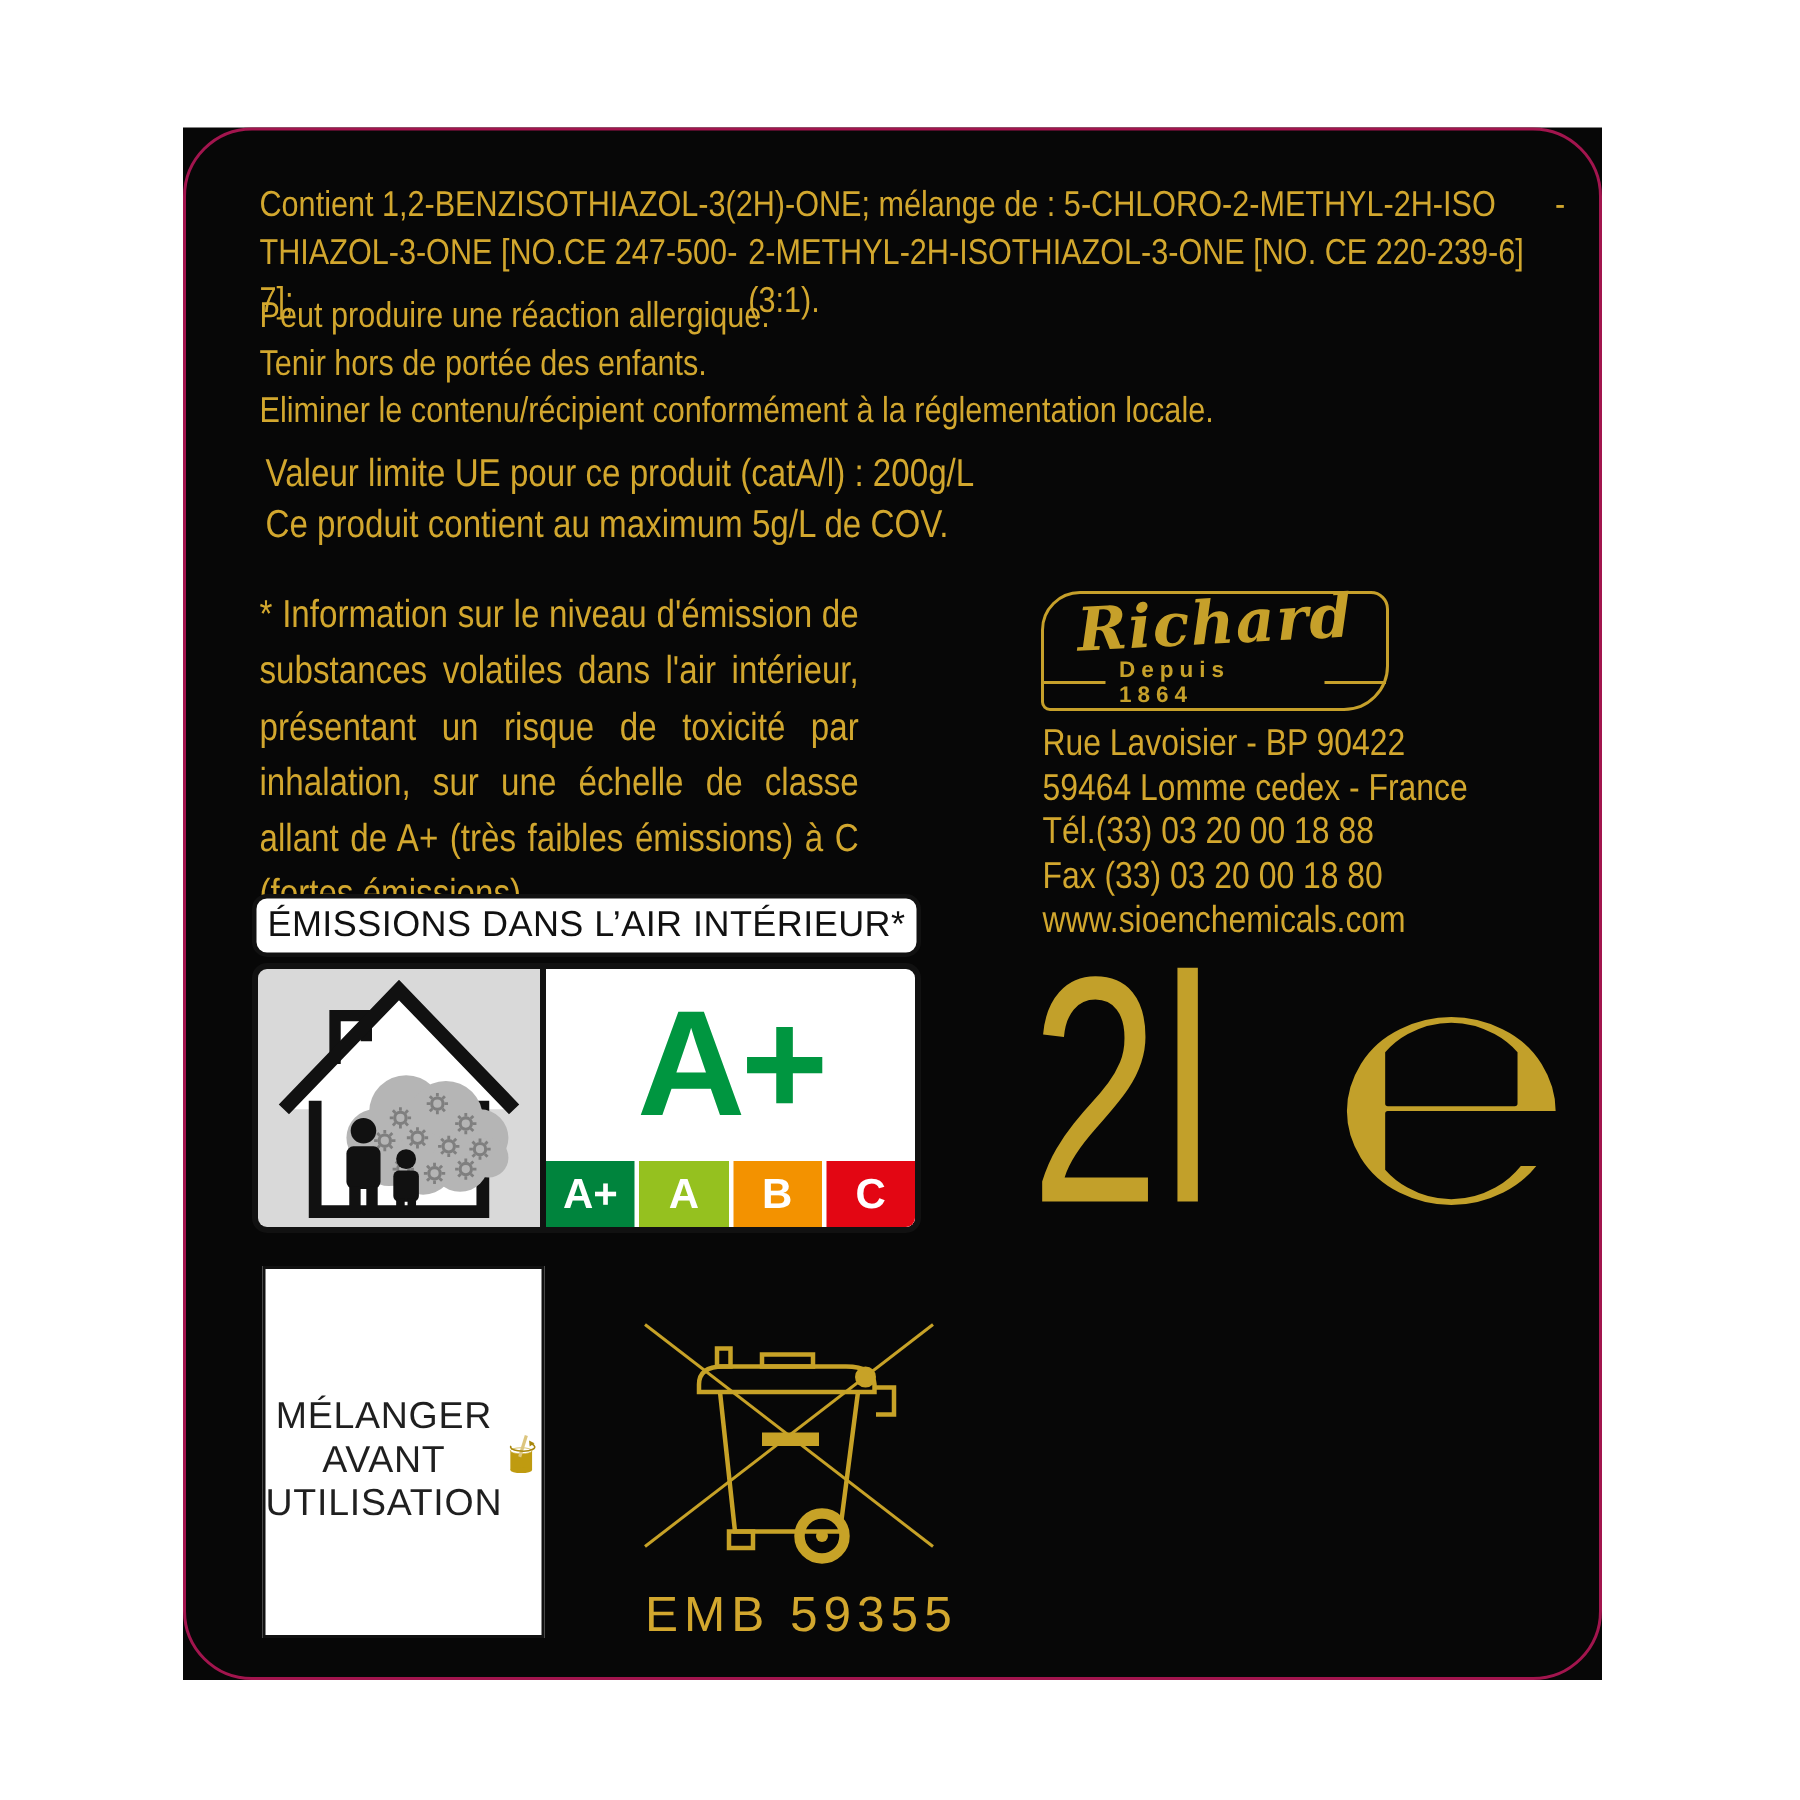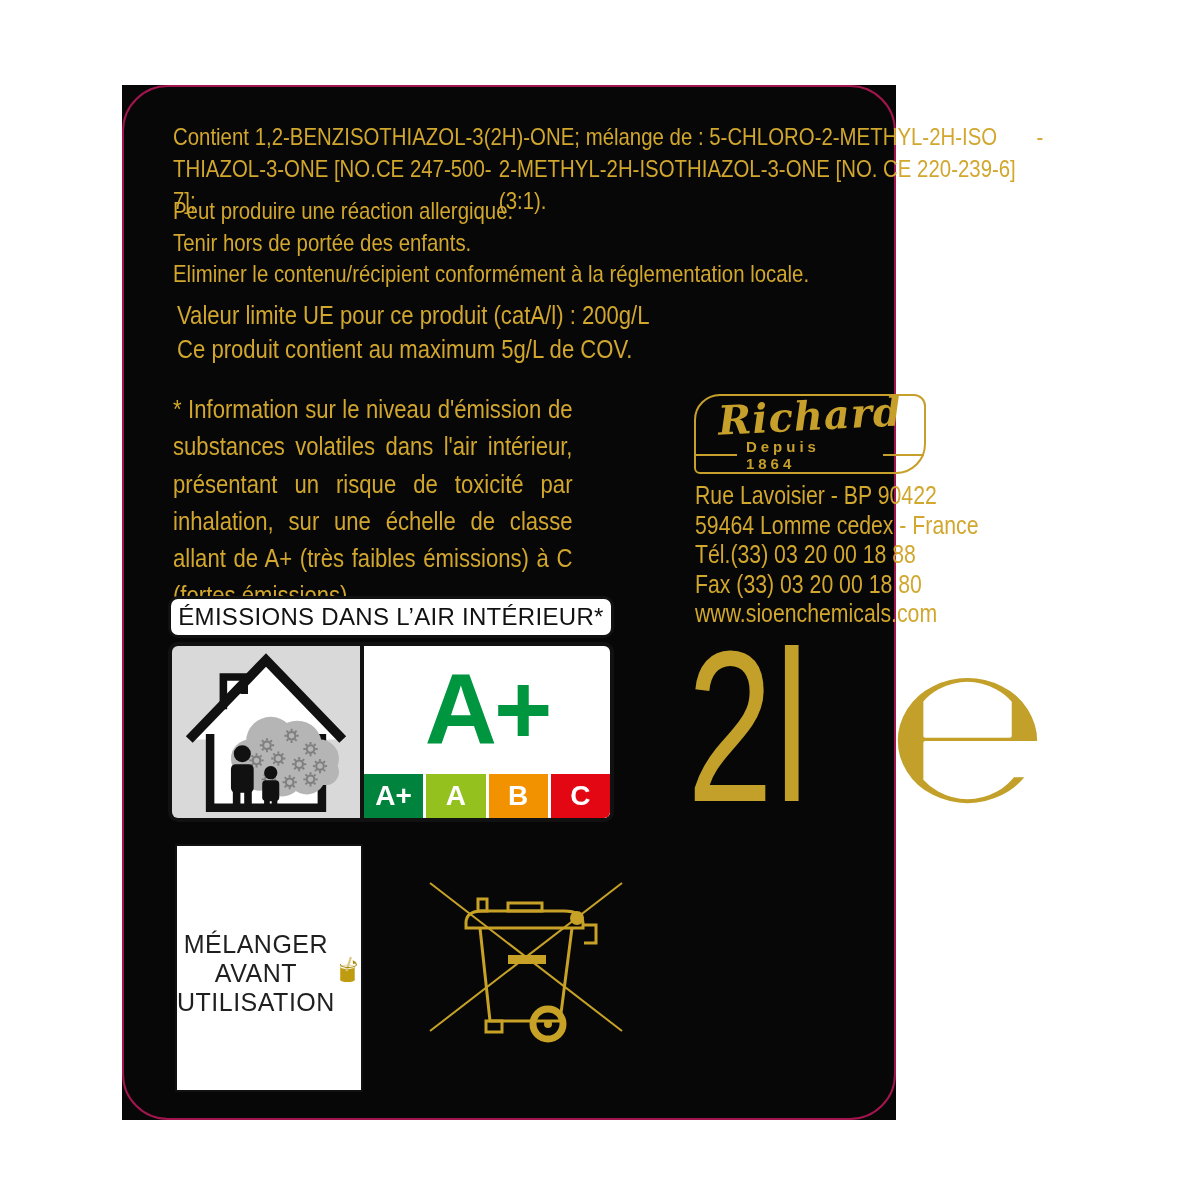--- a/index.html
+++ b/index.html
@@ -1,18 +1,18 @@
 <!DOCTYPE html>
 <html><head>
 <meta charset="utf-8">
 <style>
   html,body{margin:0;padding:0;background:#ffffff;}
   body{width:1200px;height:1200px;position:relative;font-family:"Liberation Sans",sans-serif;overflow:hidden;}
 
-  .label{position:absolute;left:122px;top:85px;width:774px;height:1035px;background:#070707;}
+  .label{position:absolute;left:122px;top:85px;width:946px;height:1035px;background:#070707;}
   .cutline{position:absolute;inset:0;border:2px solid #a2154e;border-radius:46px;pointer-events:none;}
 
   .gold{color:#d2a72e;}
   .cond{transform:scaleX(0.85);transform-origin:0 0;}
 
   .contient{position:absolute;left:51px;top:36px;width:1024px;font-size:24px;line-height:32px;}
   .crow{display:flex;justify-content:space-between;}
 
   .warnings{position:absolute;left:51px;top:110px;width:1024px;font-size:24px;line-height:31.5px;}
   .voc{position:absolute;left:55px;top:213px;width:1024px;font-size:26px;line-height:34px;}
@@ -211,13 +211,14 @@
       <path d="M160 52 h12 v18 h-12" stroke-width="3"></path>
       <path d="M56 55 L66 148 H136 L148 55" stroke-width="3"></path>
       <rect x="62" y="148" width="16" height="11" stroke-width="3"></rect>
       <circle cx="124" cy="151" r="15" stroke-width="7"></circle>
     </g>
     <circle cx="153" cy="45" r="7" fill="#c7a227"></circle>
     <circle cx="124" cy="151" r="4" fill="#c7a227"></circle>
     <rect x="84" y="82" width="38" height="9" fill="#c7a227"></rect>
   </svg>
 
+  <div class="emb">EMB 59355</div>
 </div>
 
 </body></html>

